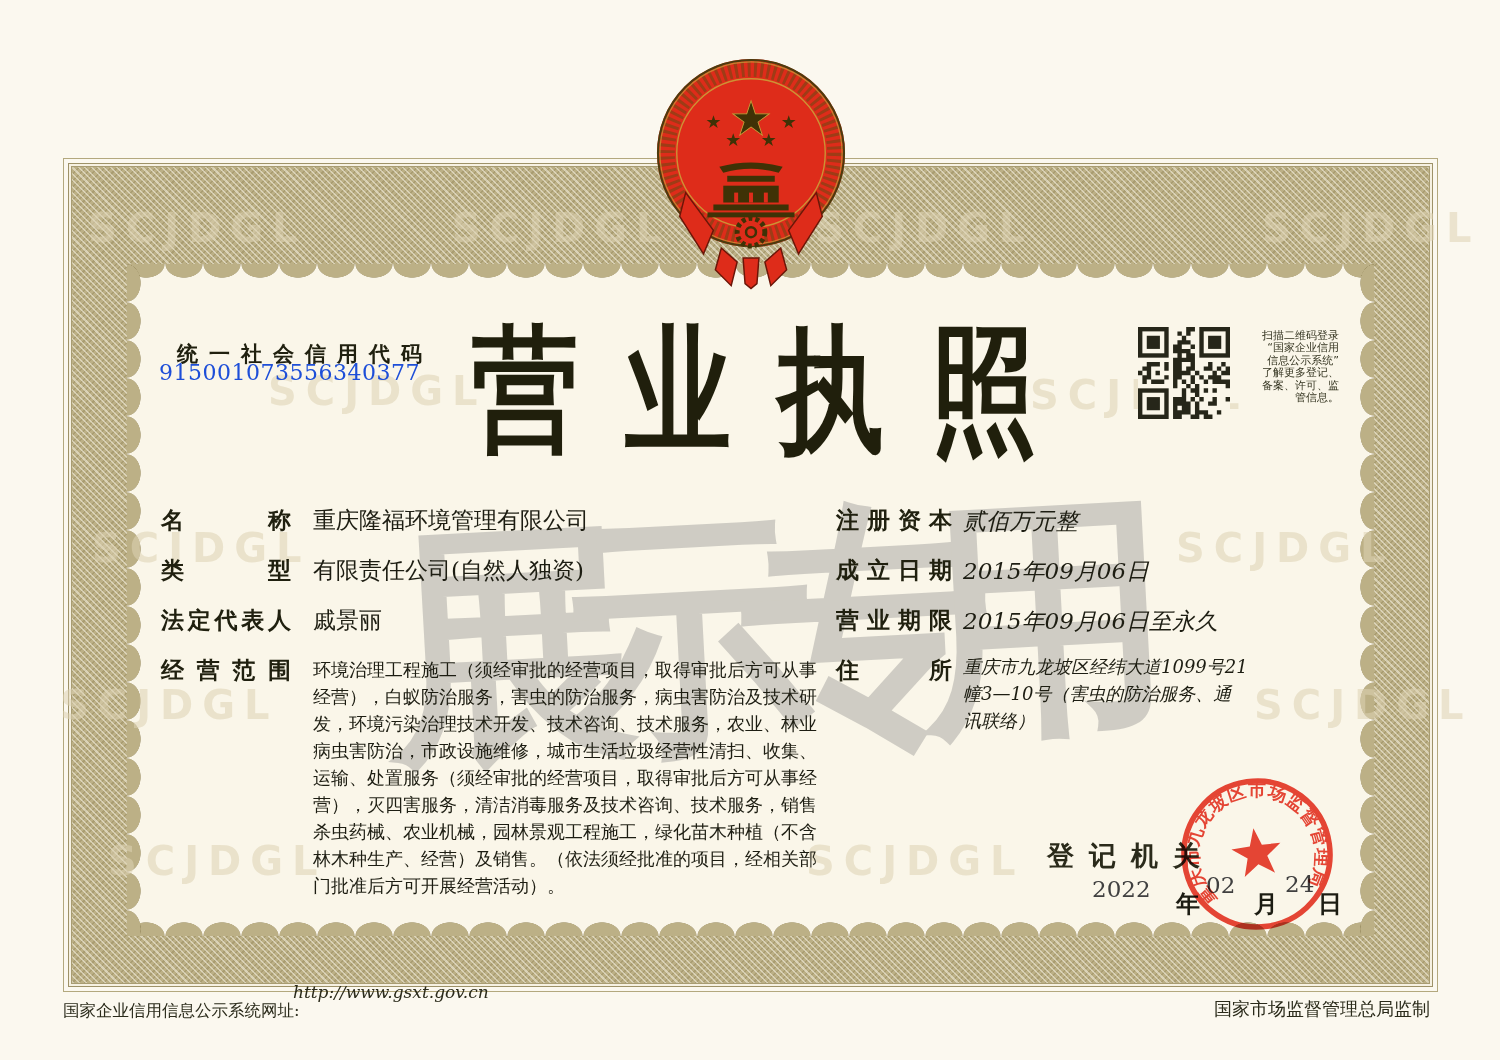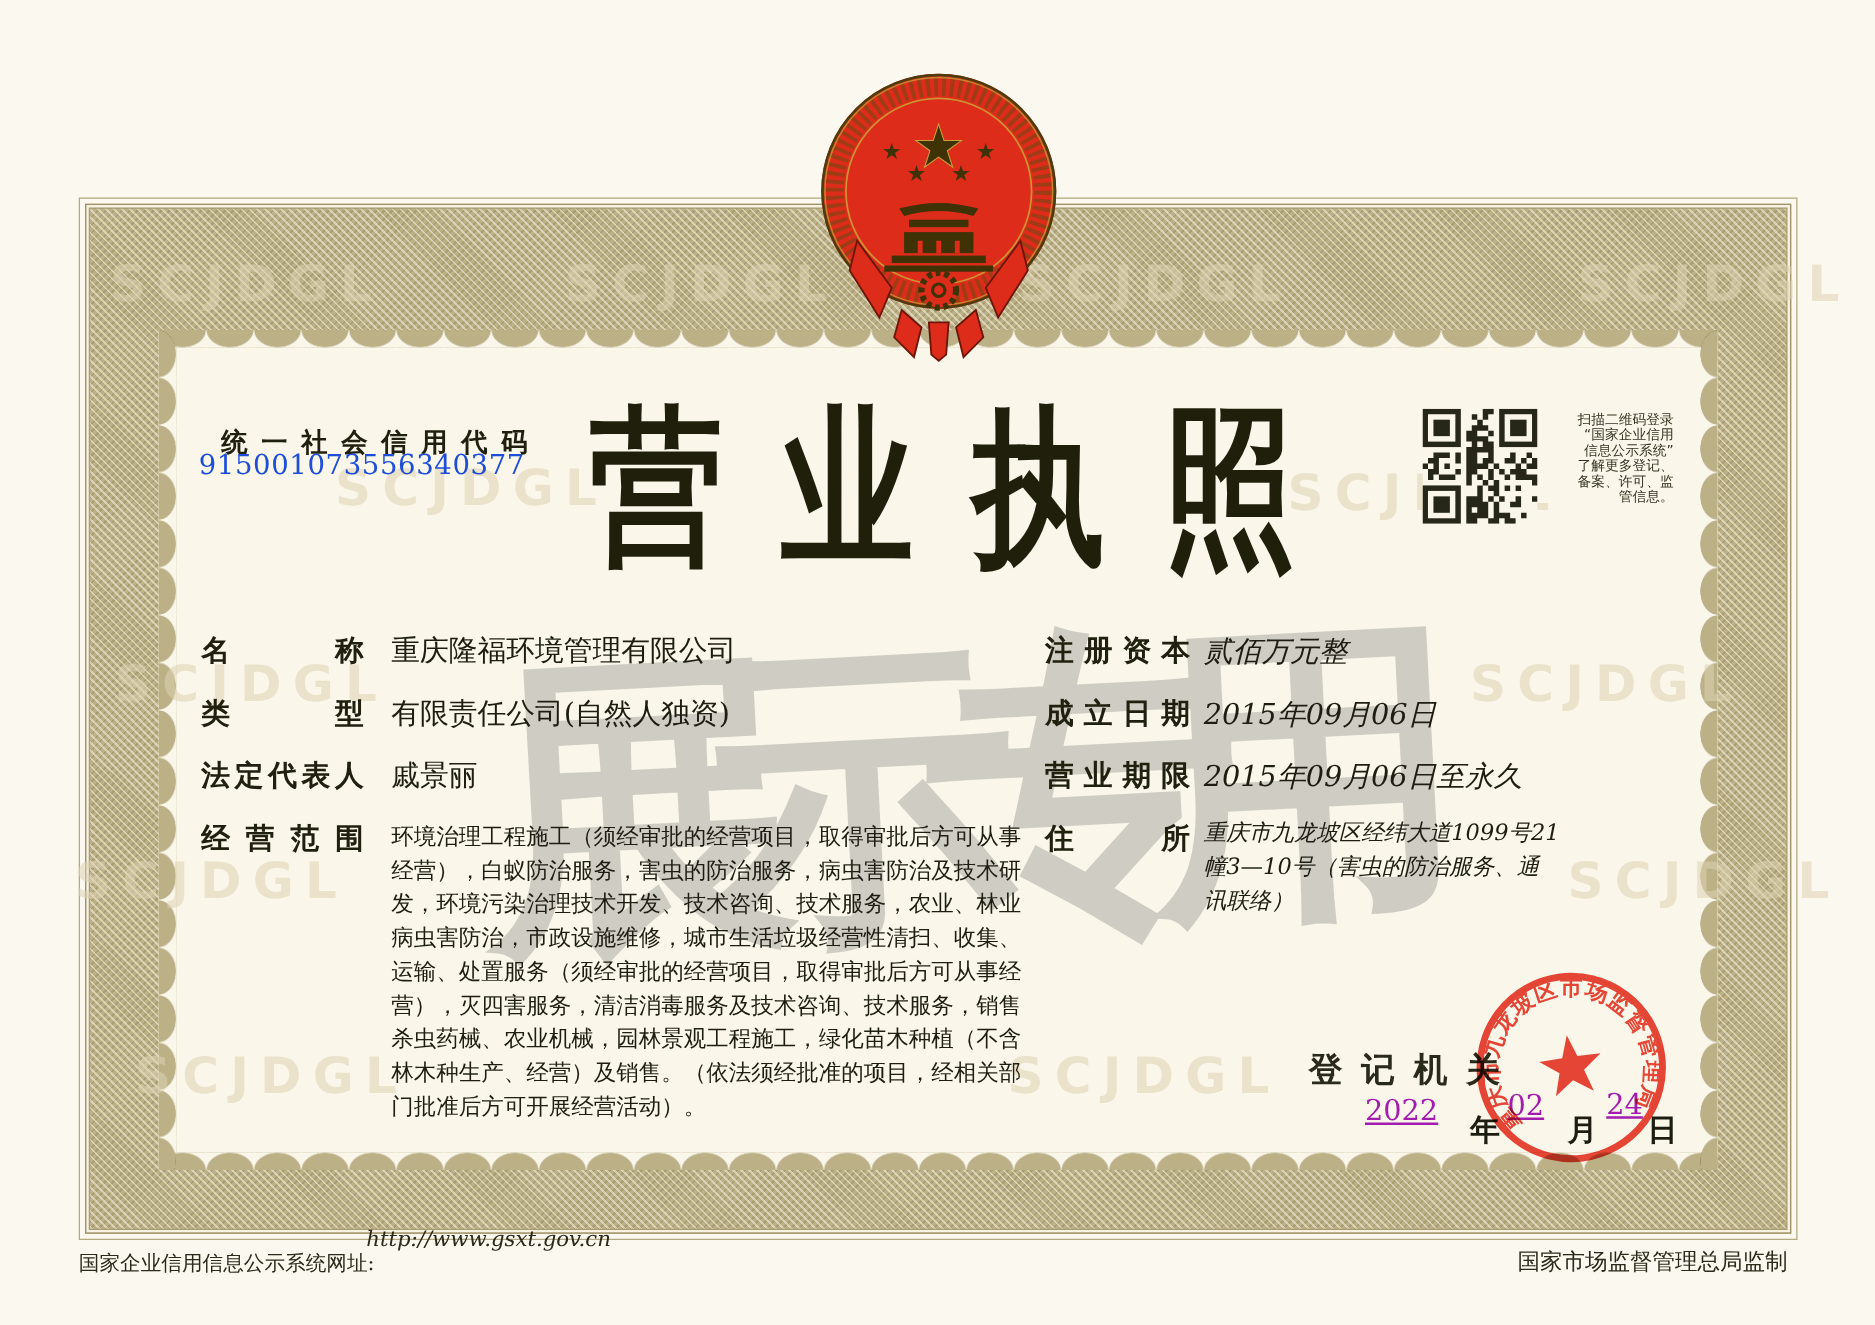--- a/index.html
+++ b/index.html
@@ -61,21 +61,21 @@
   .flabel{position:absolute;z-index:5;font:700 23px "DejaVu Sans",sans-serif;color:#20200f;
       width:130px;text-align:justify;text-align-last:justify;}
   .flabel.r{left:836px;width:116px;}
   .fvalue{position:absolute;z-index:5;font:23px "DejaVu Serif",serif;color:#1d1d12;white-space:nowrap;}
   .fvalue.small{font-size:18px;line-height:27px;white-space:pre-line;}
   .l{left:161px;} .lv{left:313px;} .rv{left:963px;font-style:italic;}
 
   
   .reg-label{position:absolute;left:1018px;top:838px;z-index:5;
       font:600 27px "DejaVu Sans",sans-serif;letter-spacing:15px;color:#2a2a1a;white-space:nowrap;margin-left:29px;}
-  .dt{position:absolute;z-index:5;color:#a21caf;font:23px "DejaVu Serif",serif;text-decoration:underline;}
+  .dt{position:absolute;z-index:5;color:#404040;font:23px "DejaVu Serif",serif;}
   .dtu{position:absolute;z-index:5;color:#1c1c12;font:600 24px "DejaVu Sans",sans-serif;}
 
   
   .site-label{position:absolute;left:63px;top:1000px;z-index:5;font:16.5px "DejaVu Serif",serif;color:#2a2a1a;}
   .site-url{position:absolute;left:293px;top:982px;z-index:7;font:italic 17px "DejaVu Serif",serif;color:#2a2a1a;}
   .producer{position:absolute;left:1214px;top:997px;z-index:5;font:18px "DejaVu Serif",serif;color:#2a2a1a;}
 </style>
 </head>
 <body>
 

